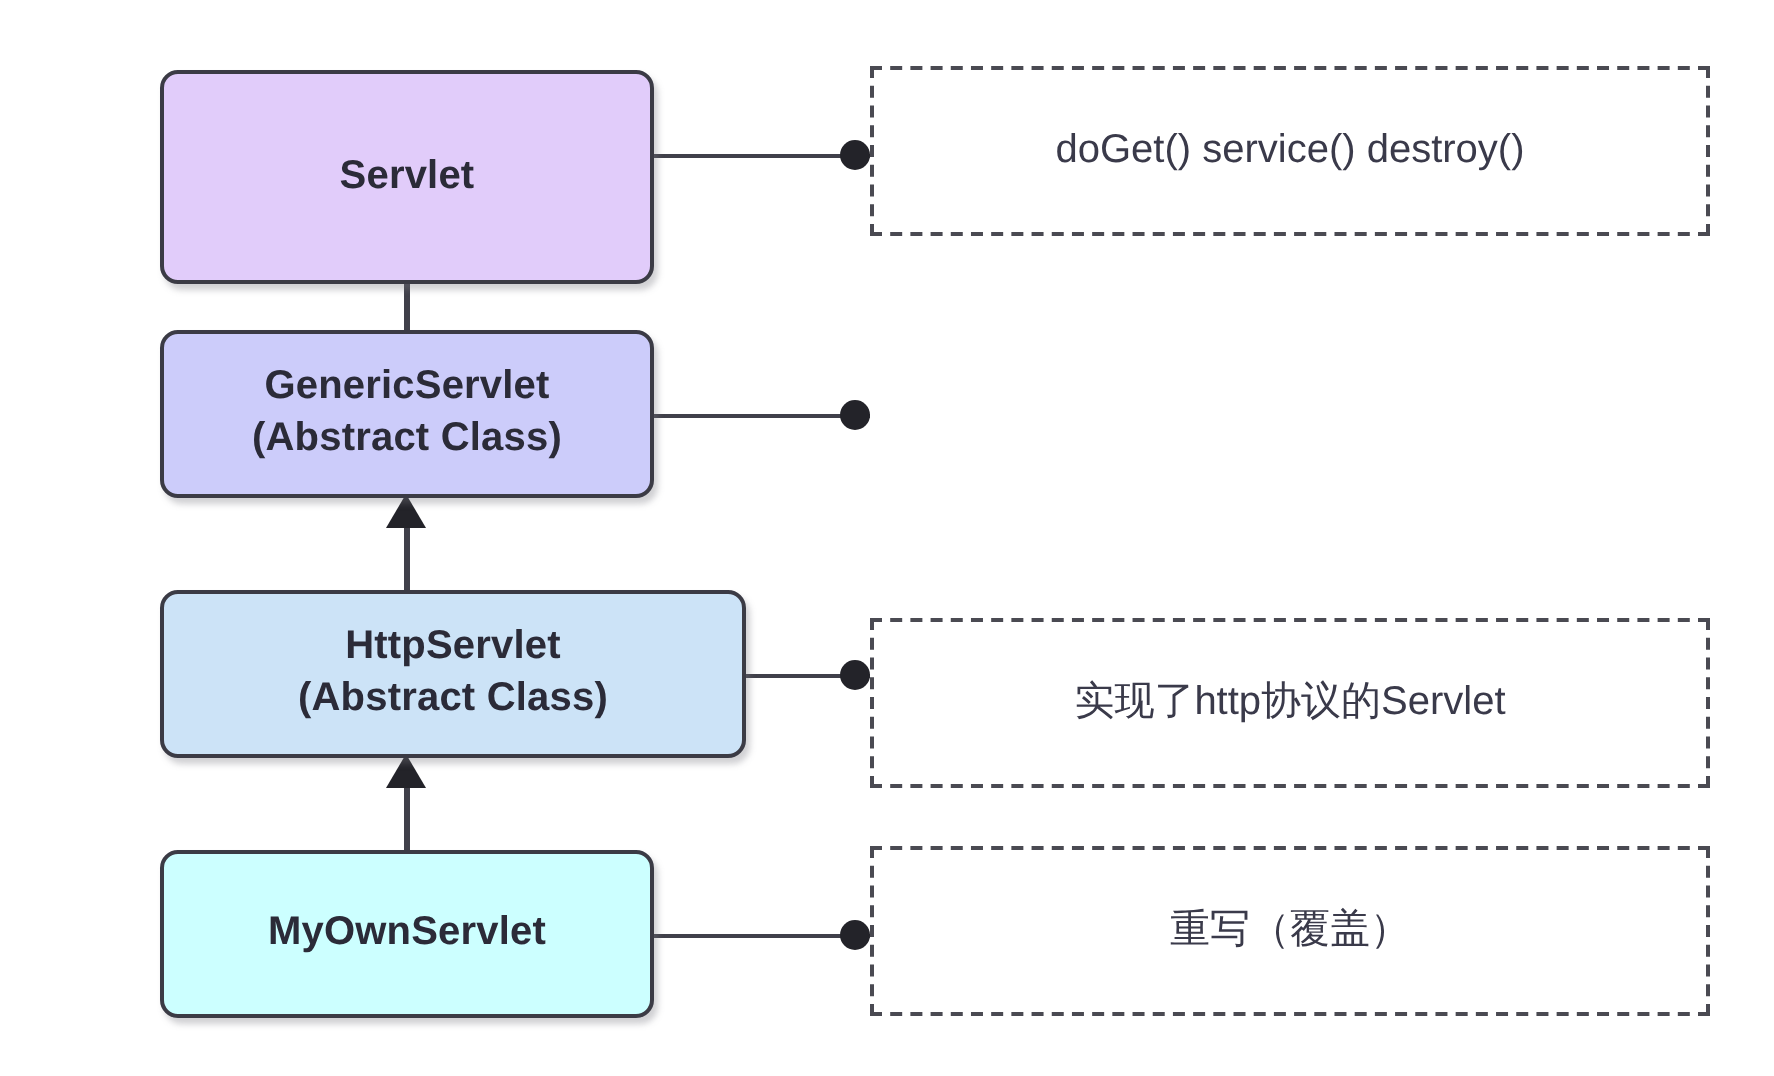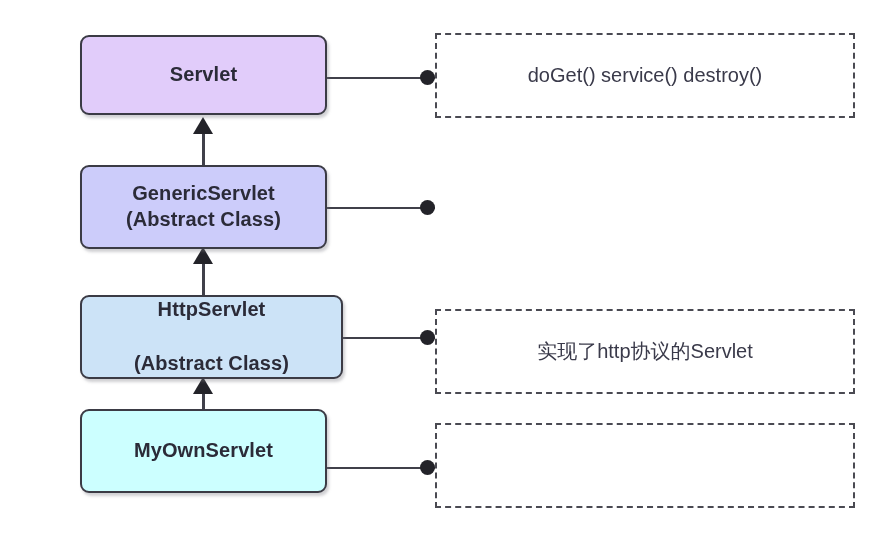--- a/index.html
+++ b/index.html
@@ -117,43 +117,44 @@
 
   <div class="h-connector" style="left:327px; top:207px; width:108px;"></div>
   <div class="end-dot" style="left:420px; top:200px;"></div>
 
   <div class="h-connector" style="left:327px; top:337px; width:108px;"></div>
   <div class="end-dot" style="left:420px; top:330px;"></div>
 
   <div class="h-connector" style="left:327px; top:467px; width:108px;"></div>
   <div class="end-dot" style="left:420px; top:460px;"></div>
 
-  <div class="class-box" style="left:80px; top:35px; width:247px; height:80px; background:#e1ccfa;">
+  <div class="class-box" style="left:80px; top:35px; width:247px; height:107px; background:#e1ccfa;">
     <div class="line1">Servlet</div>
   </div>
 
   <div class="class-box" style="left:80px; top:165px; width:247px; height:84px; background:#ccccfa;">
     <div class="line1">GenericServlet</div>
     <div class="line2">(Abstract Class)</div>
   </div>
 
-  <div class="class-box" style="left:80px; top:295px; width:263px; height:84px; background:#cce3f7;justify-content:space-between;">
+  <div class="class-box" style="left:80px; top:295px; width:293px; height:84px; background:#cce3f7;">
     <div class="line1">HttpServlet</div>
     <div class="line2">(Abstract Class)</div>
   </div>
 
-  <div class="class-box" style="left:80px; top:409px; width:247px; height:84px; background:#ccffff;">
+  <div class="class-box" style="left:80px; top:425px; width:247px; height:84px; background:#ccffff;">
     <div class="line1">MyOwnServlet</div>
   </div>
 
   <div class="note-box" style="left:435px; top:33px; width:420px; height:85px;">
     <div class="nline">doGet() service() destroy()</div>
   </div>
 
 
   <div class="note-box" style="left:435px; top:309px; width:420px; height:85px;">
     <div class="nline">实现了http协议的Servlet</div>
   </div>
 
   <div class="note-box" style="left:435px; top:423px; width:420px; height:85px;">
+    <div class="nline">重写（覆盖）</div>
   </div>
 
 </div>
 
 </body></html>

